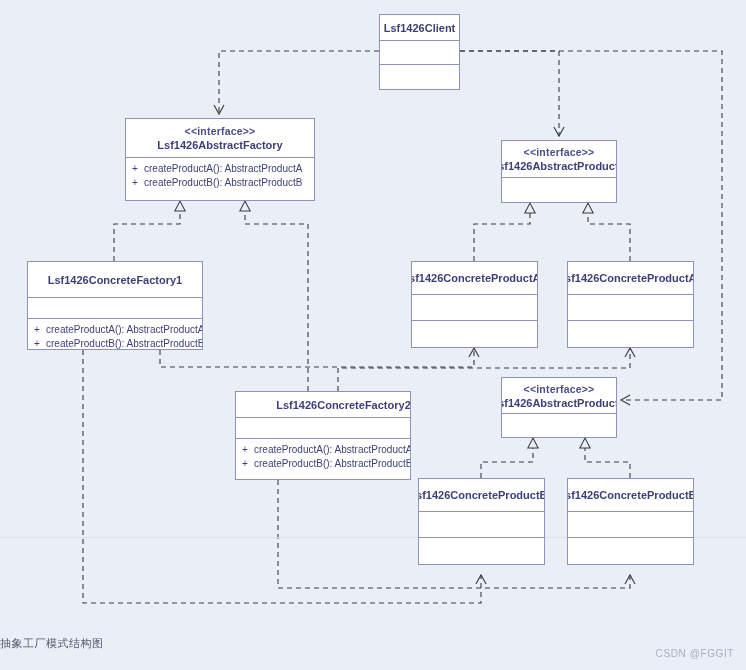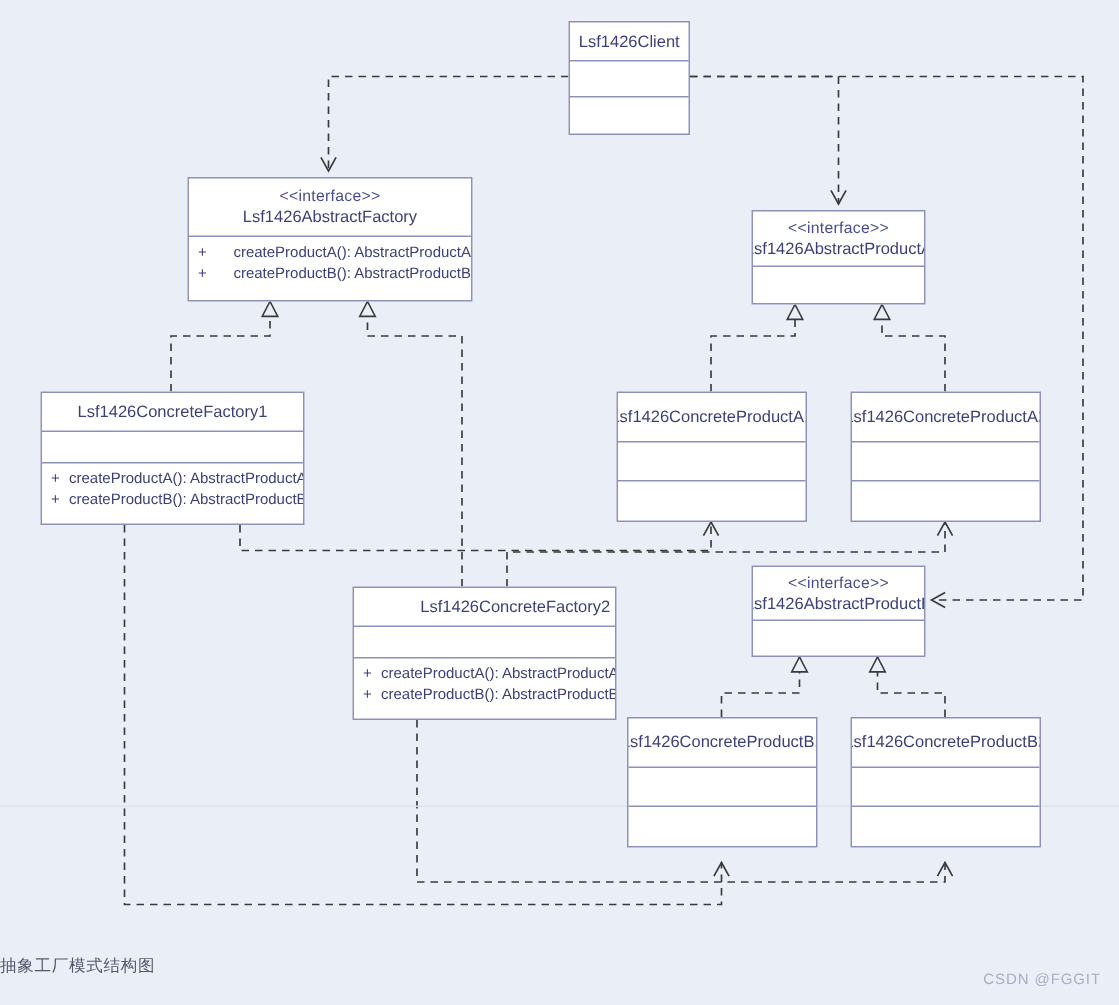--- a/index.html
+++ b/index.html
@@ -41,20 +41,21 @@
   .name-comp {
     display: flex;
     flex-direction: column;
     align-items: center;
     justify-content: center;
     color: #3d3f78;
     font-size: 11px;
     line-height: 14px;
     text-align: right;
     padding: 0 3px;
+    font-weight: bold;
   }
   .stereo {
     color: #4a4d8c;
     font-size: 10.5px;
     letter-spacing: 0.2px;
   }
   .ops-comp {
     padding: 4px 0 2px 0;
   }
   .op-row {
@@ -66,21 +67,20 @@
     white-space: nowrap;
   }
   .op-vis {
     width: 18px;
     text-align: center;
     color: #3d3f78;
     flex: none;
   }
   .op-text {
     flex: 1;
-    text-align: right;
   }
   .caption {
     position: absolute;
     left: 0;
     top: 636px;
     width: 746px;
     text-align: left;
     font-size: 11px;
     color: #55586b;
     letter-spacing: 0.5px;
@@ -185,21 +185,21 @@
 
   <div class="uml-box" style="left:501px; top:377px; width:116px; height:61px;">
     <div class="compartment name-comp" style="height:36px;">
       <span class="stereo">&lt;&lt;interface&gt;&gt;</span>
       <span>Lsf1426AbstractProductB</span>
     </div>
     <div class="compartment last" style="height:24px;"></div>
   </div>
 
   <div class="uml-box" style="left:27px; top:261px; width:176px; height:89px;">
-    <div class="compartment name-comp" style="height:26px;">
+    <div class="compartment name-comp" style="height:36px;">
       <span>Lsf1426ConcreteFactory1</span>
     </div>
     <div class="compartment" style="height:21px;"></div>
     <div class="compartment last ops-comp" style="height:41px;">
       <div class="op-row">
         <span class="op-vis">+</span>
         <span class="op-text">createProductA(): AbstractProductA</span>
       </div>
       <div class="op-row">
         <span class="op-vis">+</span>

